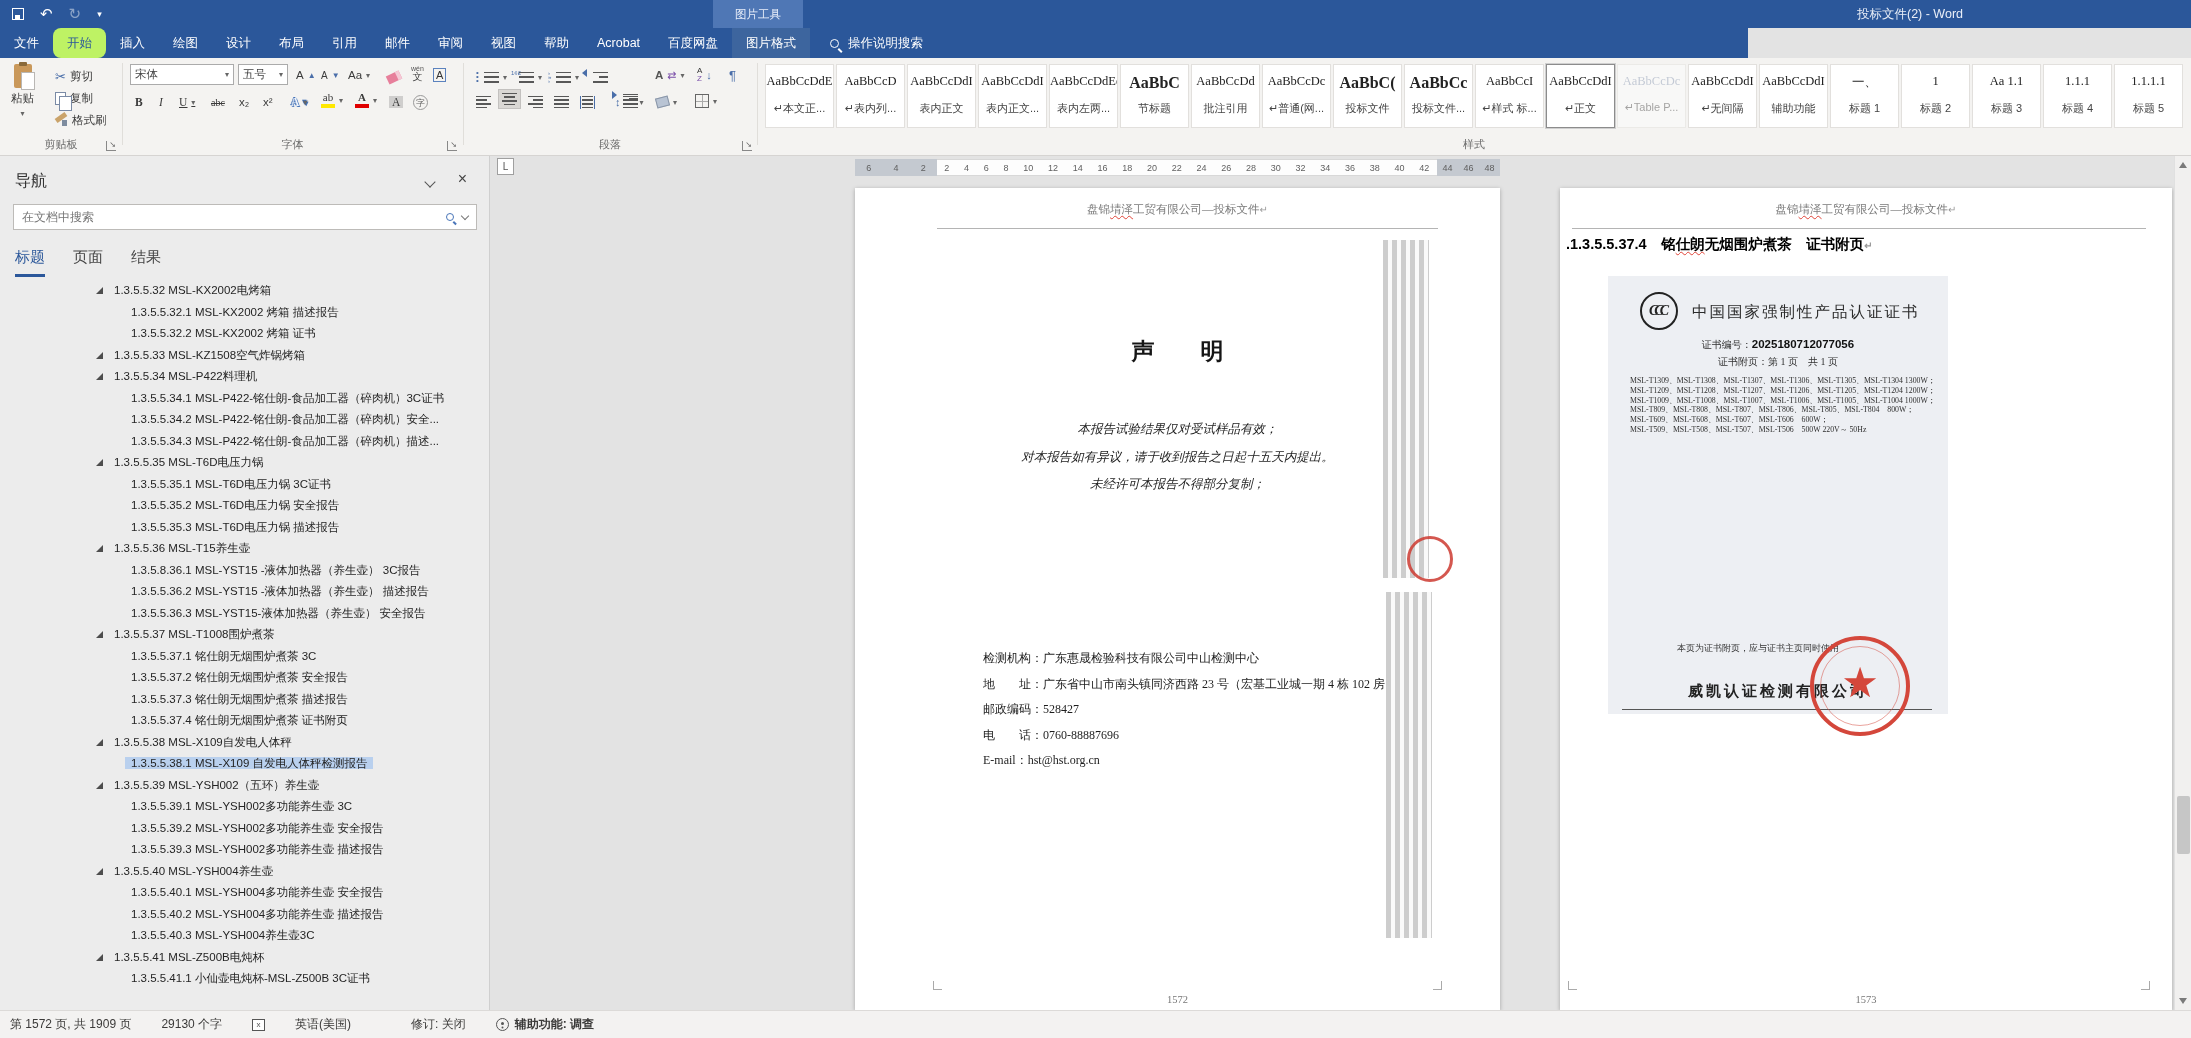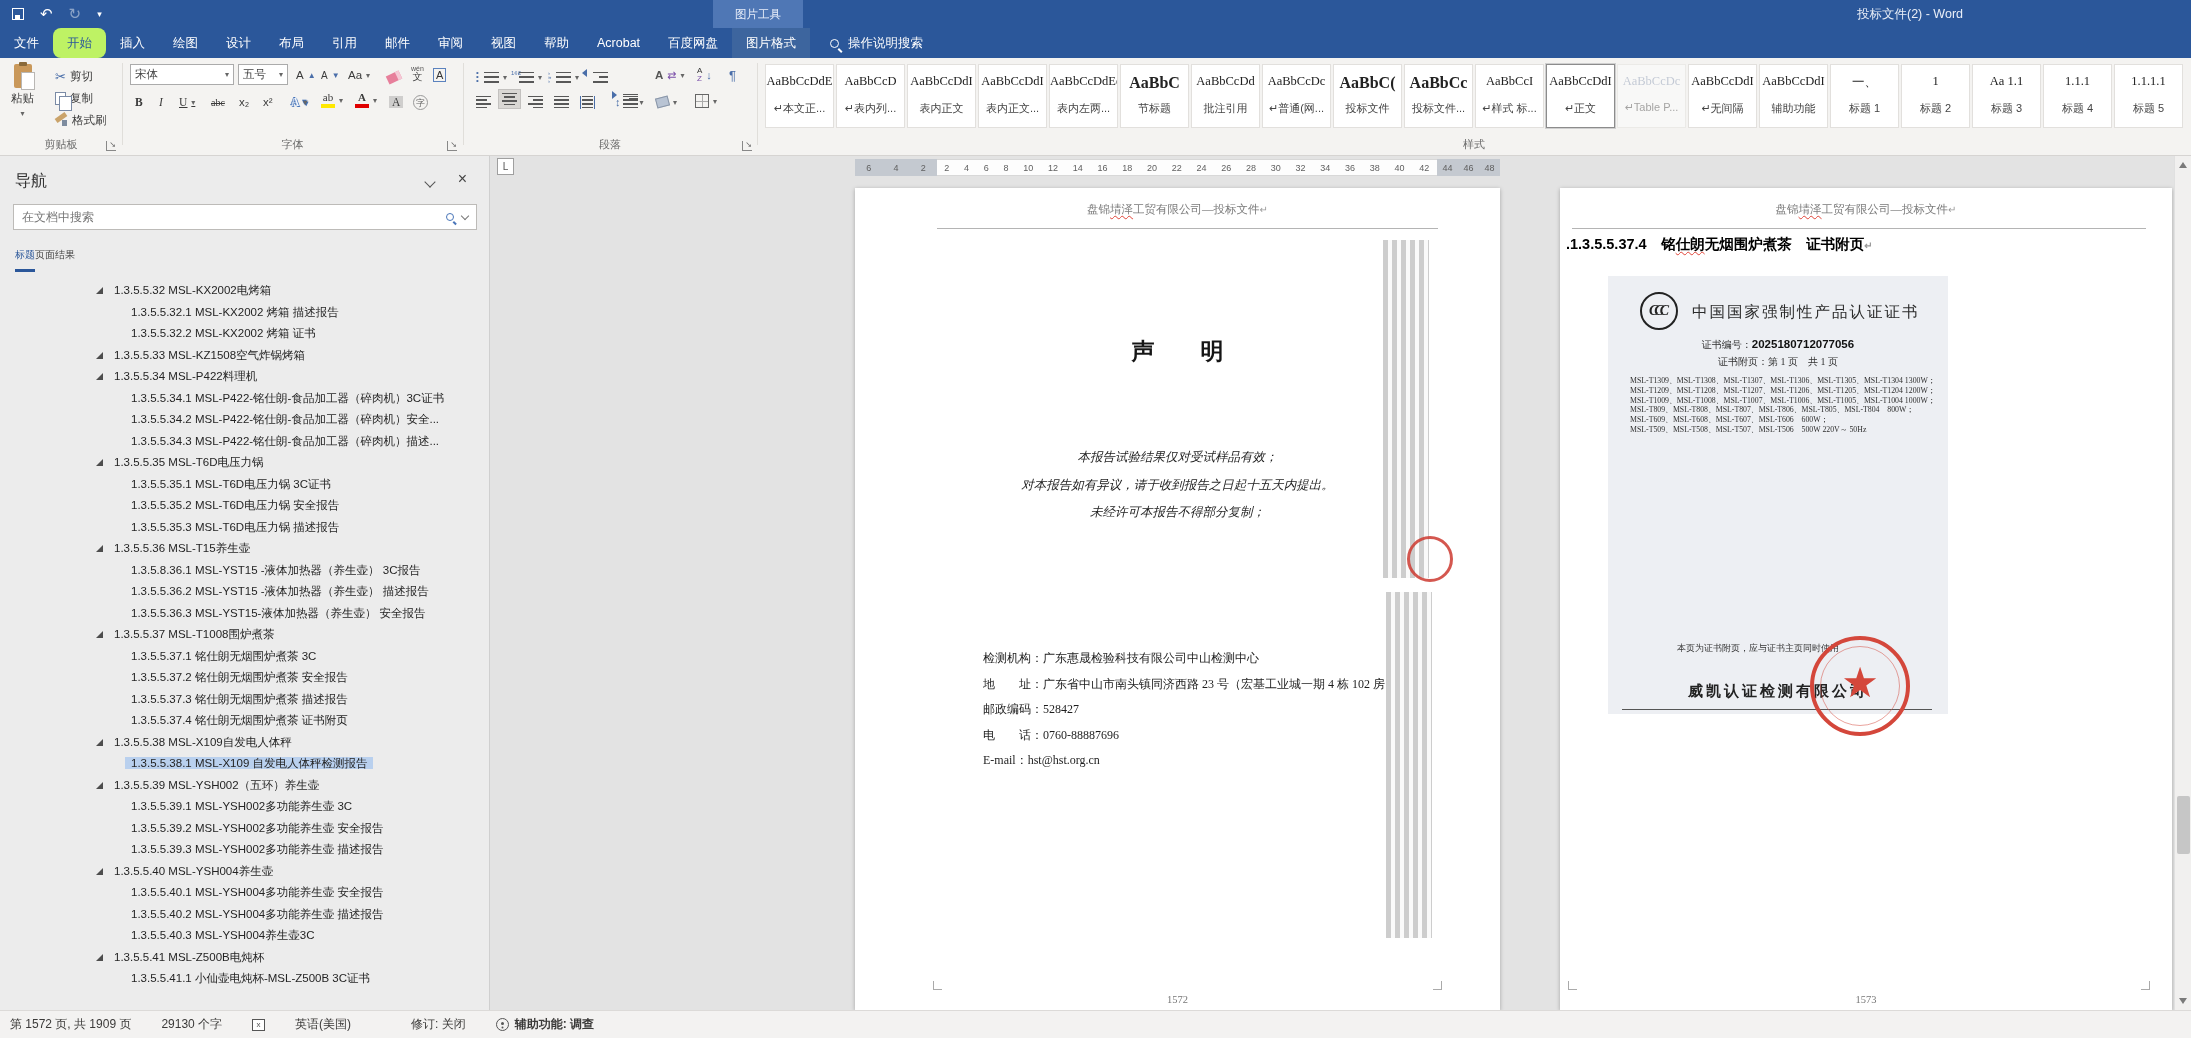--- a/index.html
+++ b/index.html
@@ -11,21 +11,21 @@
   .qat { position:absolute; left:12px; top:3px; display:flex; gap:16px; align-items:center; height:22px; }
   .qat .g { font-size:15px; line-height:22px; color:#fff; }
   .save-ic { width:12px; height:12px; border:1.5px solid #fff; position:relative; }
   .save-ic::after { content:""; position:absolute; left:2px; bottom:0; width:5px; height:4px; background:#fff; }
   .dim { opacity:.45; }
   .caret { font-size:9px; }
   .ctxhdr { position:absolute; left:713px; top:0; width:90px; height:28px; background:#4f77b5; color:#e8eefa; font-size:11.5px; text-align:center; line-height:28px; }
   .doc-title { position:absolute; left:1775px; top:0; width:270px; height:28px; line-height:28px; text-align:center; font-size:12.5px; color:#e9eef7; }
 
   
-  .tabrow { position:absolute; left:0; top:28px; width:2191px; height:30px; background:#2b579a; display:flex; color:#fff; font-size:12.5px; }
+  .tabrow { position:absolute; left:0; top:28px; width:1748px; height:30px; background:#2b579a; display:flex; color:#fff; font-size:12.5px; }
   .tab { padding:0 14px; display:flex; align-items:center; white-space:nowrap; }
   .tab.active { background:#bef264; color:#2b579a;border-radius:8px; }
   .tab.ctx { background:#3d659e; }
   .assist { margin-left:20px; display:flex; align-items:center; gap:9px; }
   .mag { width:9px; height:9px; border:1.5px solid #fff; border-radius:50%; position:relative; }
   .mag::after { content:""; position:absolute; left:8px; top:8px; width:5px; height:1.5px; background:#fff; transform:rotate(45deg); transform-origin:0 0; }
 
   
   .ribbon { position:absolute; left:0; top:58px; width:2191px; height:98px; background:#f4f3f1; border-bottom:1px solid #d6d4d2; font-size:11.5px; color:#444; }
   .gdiv { position:absolute; top:5px; height:82px; width:1px; background:#e0deda; }
@@ -96,21 +96,21 @@
   .nav { position:absolute; left:0; top:156px; width:490px; bottom:28px; background:#ececec; border-right:1px solid #cfcfcf; }
   .nav-title { position:absolute; left:15px; top:15px; font-size:16px; color:#333; }
   .nav-chev { position:absolute; right:55px; top:22px; width:8px; height:8px; border-right:1.5px solid #555; border-bottom:1.5px solid #555; transform:rotate(45deg); }
   .nav-close { position:absolute; right:22px; top:14px; font-size:16px; color:#444; }
   .nav-search { position:absolute; left:13px; top:48px; width:464px; height:26px; background:#fff; border:1px solid #bdbbb8; display:flex; align-items:center; padding:0 8px; gap:8px; }
   .nav-search input { flex:1; border:none; outline:none; font-size:12px; color:#555; background:transparent; font-family:inherit; }
   .nav-search input::placeholder { color:#767676; opacity:1; }
   .bmag { width:8px; height:8px; border:1.5px solid #4a76b9; border-radius:50%; position:relative; }
   .bmag::after { content:""; position:absolute; left:7px; top:7px; width:4px; height:1.5px; background:#4a76b9; transform:rotate(45deg); transform-origin:0 0; }
   .schev { width:6px; height:6px; border-right:1.3px solid #777; border-bottom:1.3px solid #777; transform:rotate(45deg); margin-top:-3px; }
-  .nav-tabs { position:absolute; left:15px; top:92px; display:flex; font-size:10px; color:#444; }
+  .nav-tabs { position:absolute; left:15px; top:92px; display:flex; gap:28px; font-size:15px; color:#444; }
   .nav-tab { padding-bottom:7px; }
   .nav-tab.active { color:#2b579a; border-bottom:3px solid #2b579a; }
   .tree { position:absolute; left:0; top:124px; right:2px; bottom:0; overflow:hidden; font-size:11.5px; color:#242424; }
   .trow { height:21.5px; line-height:21.5px; white-space:nowrap; overflow:hidden; position:relative; }
   .trow.lv1 { padding-left:114px; }
   .trow.lv1::before { content:""; position:absolute; left:96px; top:7px; width:0; height:0; border-bottom:7px solid #4d4d4d; border-left:7px solid transparent; }
   .trow.lv2 { padding-left:131px; }
   .trow span { padding:0 6px; margin-left:-6px; }
   .trow.sel span { background:#b9d0ee; }
 
@@ -123,21 +123,21 @@
   
   .page { position:absolute; top:188px; height:822px; background:#fff; box-shadow:0 1px 4px rgba(0,0,0,.28); }
   .pg-header { position:absolute; top:14px; left:0; right:0; text-align:center; font-size:11.5px; color:#7b7b7b; font-family:"Liberation Serif",serif; }
   .sq { text-decoration:underline wavy #e04438; text-decoration-thickness:1px; text-underline-offset:2px; }
   .mark { color:#9a9a9a; font-size:10px; }
   .bndline { position:absolute; top:40px; border-top:1px solid #b4b4b4; }
   .cmark { position:absolute; width:9px; height:9px; }
   .cm-bl { border-left:1px solid #aaa; border-bottom:1px solid #aaa; }
   .cm-br { border-right:1px solid #aaa; border-bottom:1px solid #aaa; }
   .p1-title { position:absolute; top:148px; left:0; right:0; text-align:center; font-size:23px; font-weight:bold; font-family:"Liberation Serif",serif; color:#151515; }
-  .p1-st { position:absolute; top:228px; left:0; right:0; text-align:center; font-size:12.5px; line-height:27.5px; font-style:italic; font-family:Liberation Sans, sans-serif; color:#1d1d1d;margin-top:28px; }
+  .p1-st { position:absolute; top:228px; left:0; right:0; text-align:center; font-size:12.5px; line-height:27.5px; font-style:italic; font-family:Liberation Sans, sans-serif; color:#1d1d1d; }
   .p1-ct { position:absolute; top:458px; left:128px; font-size:12px; line-height:25.5px; font-family:"Liberation Serif",serif; color:#1d1d1d; }
   .stripes { position:absolute; left:528px; width:46px; background:repeating-linear-gradient(90deg,#cdcdcd 0 5px,#fafafa 5px 9px); }
   .s1 { top:52px; height:338px; } .s2 { top:404px; height:346px; left:531px; }
   .redarc { position:absolute; left:552px; top:348px; width:46px; height:46px; border:3px solid #cd3a30; border-radius:50%; opacity:.85; }
   .pg-footer { position:absolute; top:806px; left:0; right:0; text-align:center; font-size:10.5px; color:#777; font-family:"Liberation Serif",serif; }
   .p2-heading { position:absolute; top:47px; left:6px; font-size:14.5px; font-weight:bold; color:#000; white-space:nowrap; }
   .cert { position:absolute; left:48px; top:88px; width:340px; height:438px; background:#edeff3; }
   .ccc { position:absolute; left:32px; top:16px; width:38px; height:38px; border:2.5px solid #222; border-radius:50%; text-align:center; line-height:34px; font-family:"Liberation Serif",serif; font-style:italic; font-weight:bold; font-size:14px; letter-spacing:-4px; color:#222; padding-right:4px; }
   .ctitle { position:absolute; left:84px; top:26px; font-size:15.5px; color:#2b2b2b; letter-spacing:2px; }
   .cno { position:absolute; top:62px; left:0; right:0; text-align:center; font-size:10px; font-family:"Liberation Serif",serif; color:#333; }

